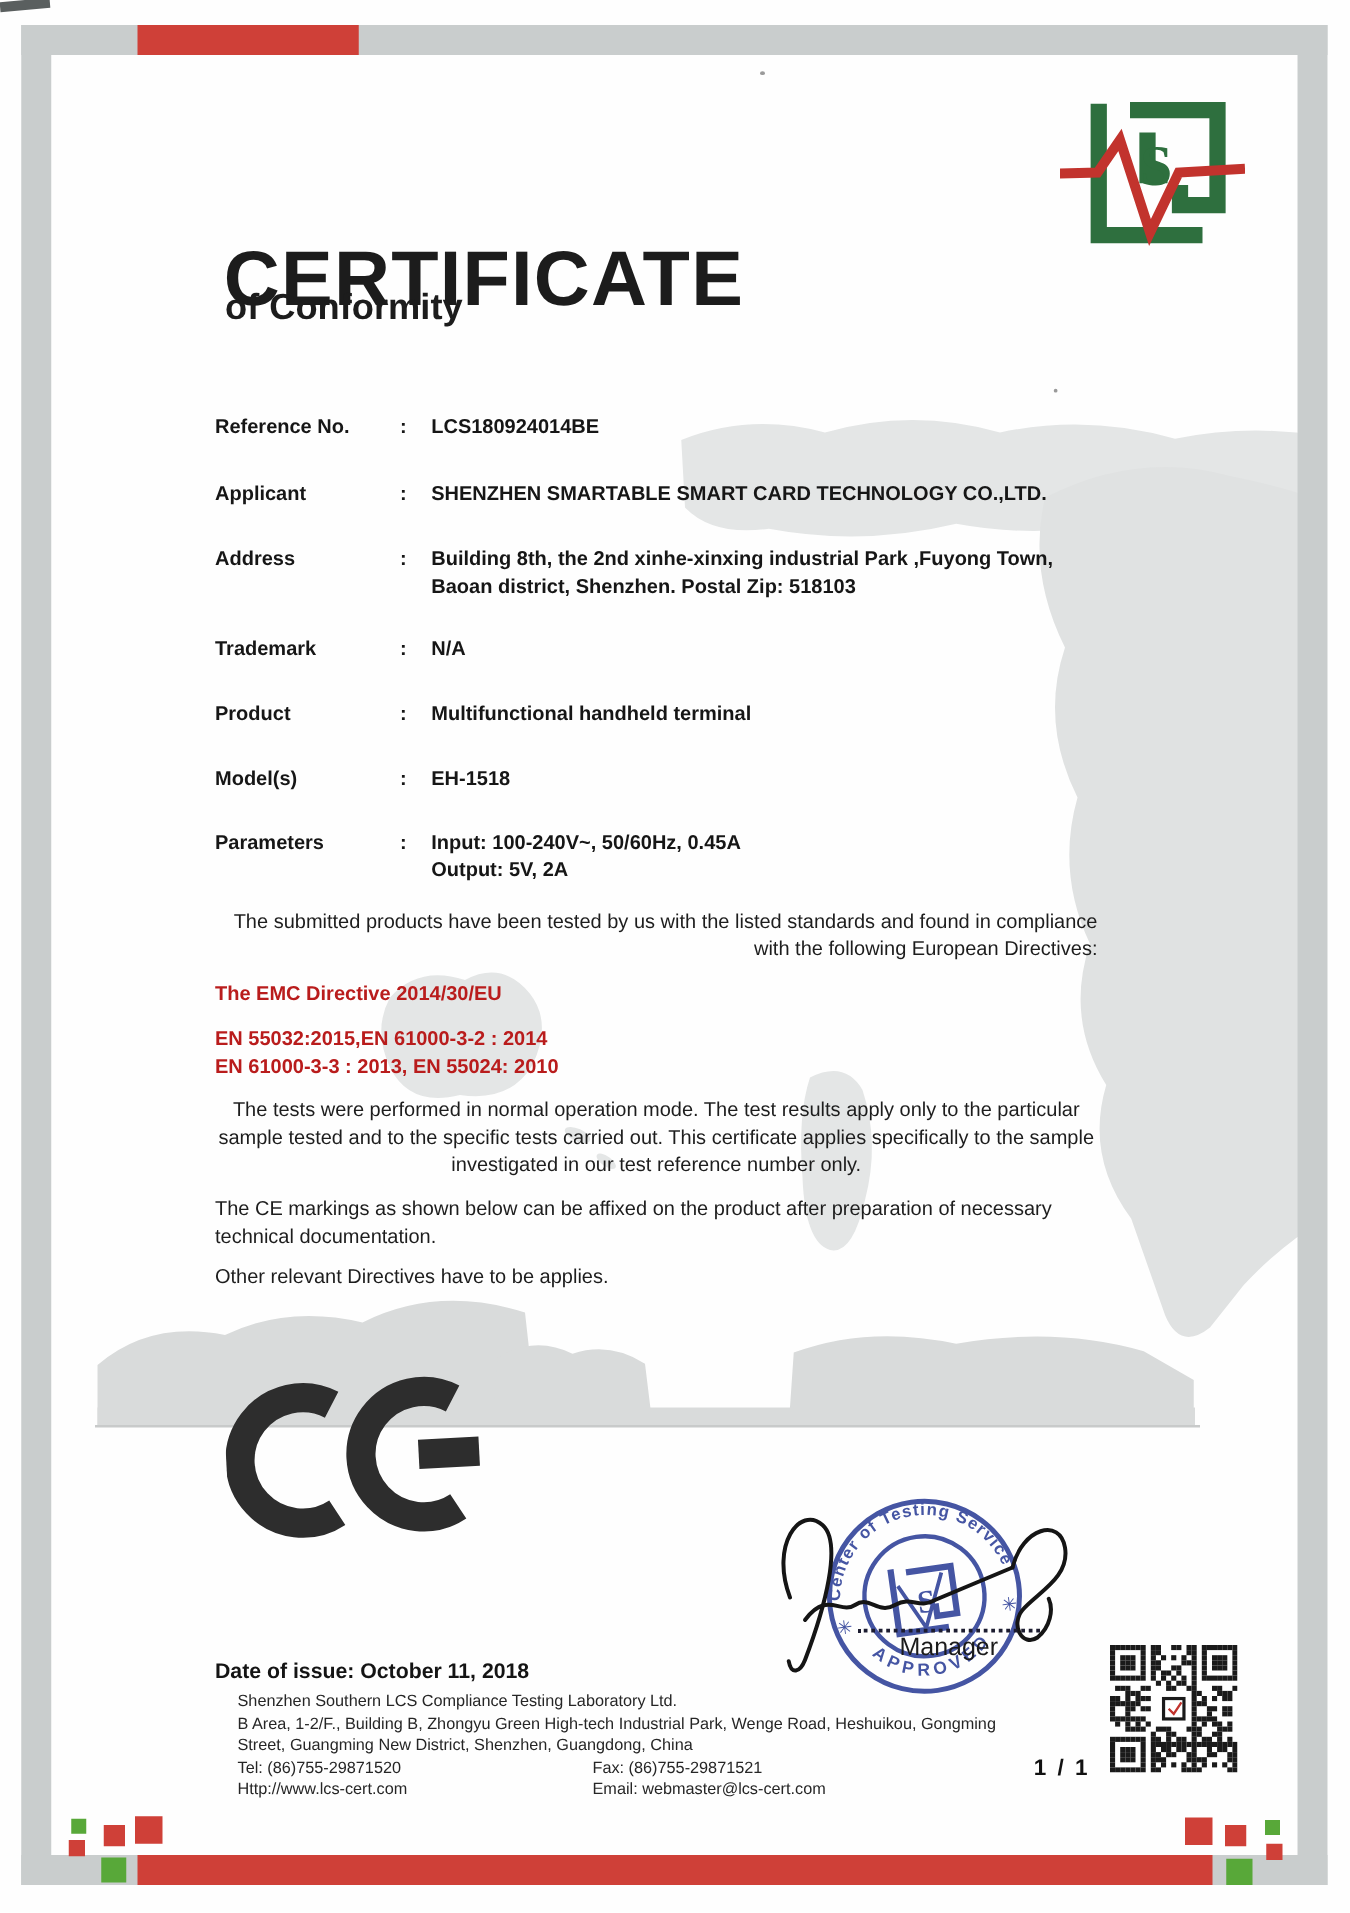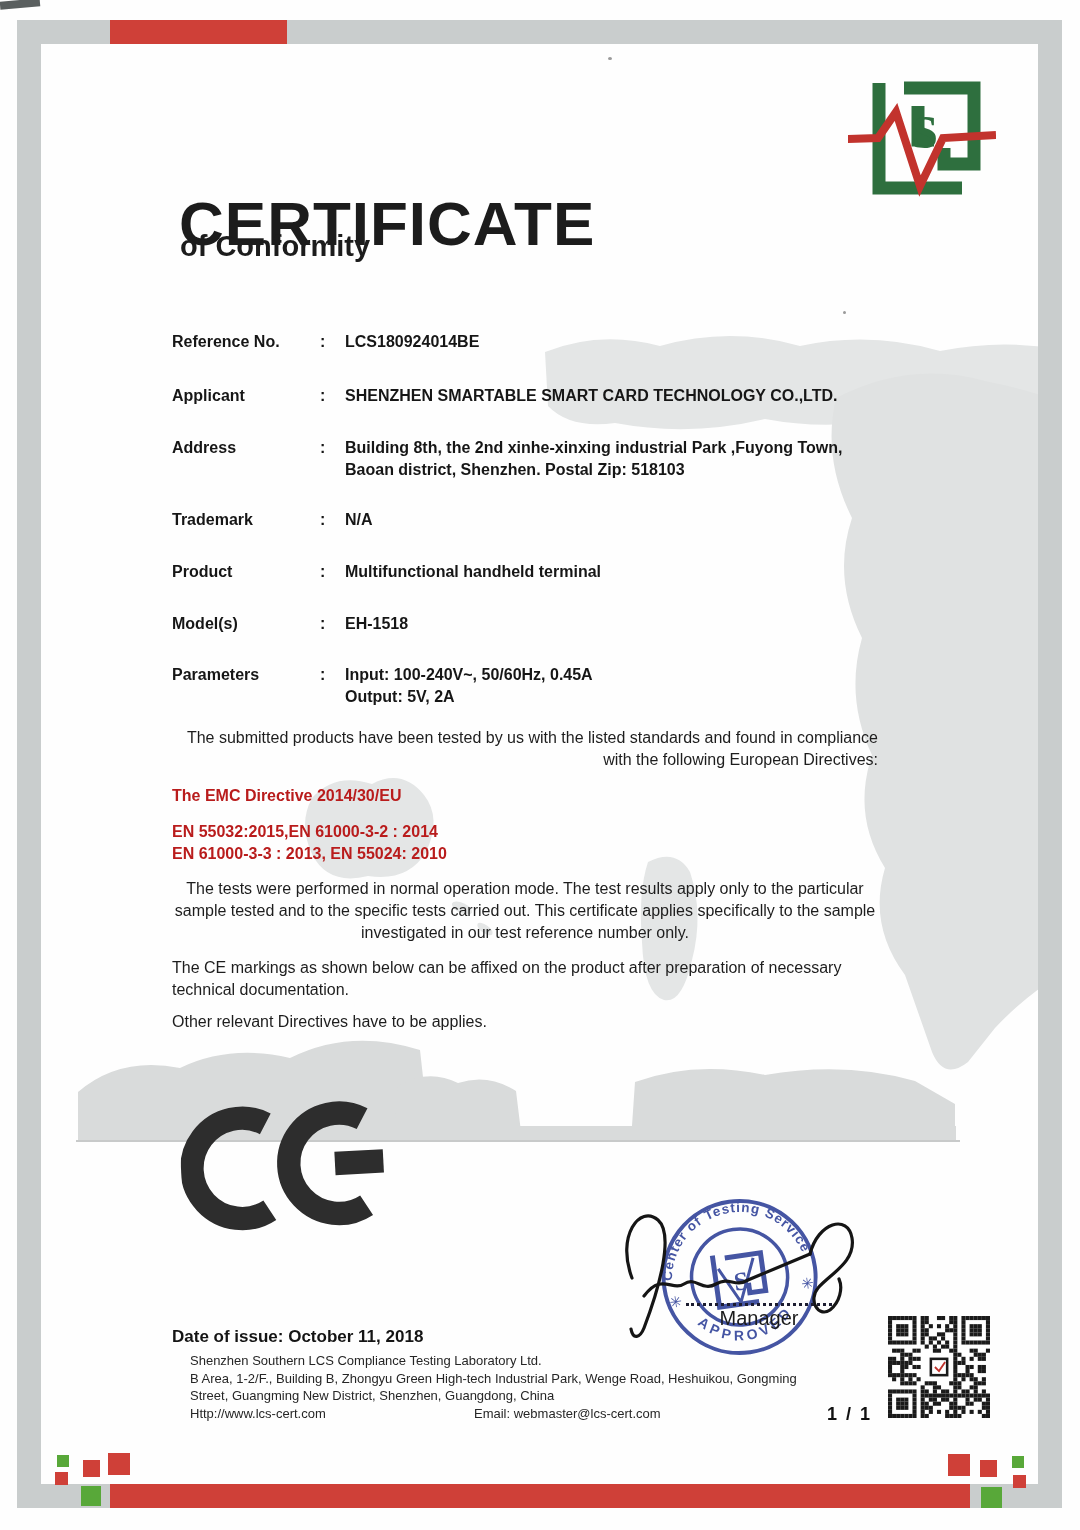--- a/index.html
+++ b/index.html
@@ -541,20 +541,24 @@
           <rect x="42" y="42" width="16" height="16" fill="none" stroke="#1a1a1a" stroke-width="2.5"></rect>
           <path d="M46,50 L50,54 L56,45" fill="none" stroke="#c2332d" stroke-width="1.8"></path>
         </svg>
     </div>
 
     <div class="abs footer">
       <div>Shenzhen Southern LCS Compliance Testing Laboratory Ltd.</div>
       <div>B Area, 1-2/F., Building B, Zhongyu Green High-tech Industrial Park, Wenge Road, Heshuikou, Gongming</div>
       <div>Street, Guangming New District, Shenzhen, Guangdong, China</div>
       <div class="jrow">
+        <span class="c1">Tel: (86)755-29871520</span>
+        <span>Fax: (86)755-29871521</span>
+      </div>
+      <div class="jrow">
         <span class="c1">Http://www.lcs-cert.com</span>
         <span>Email: webmaster@lcs-cert.com</span>
       </div>
     </div>
 
     <div class="abs page-num">1 / 1</div>
 
   </div>
 </div>
 

